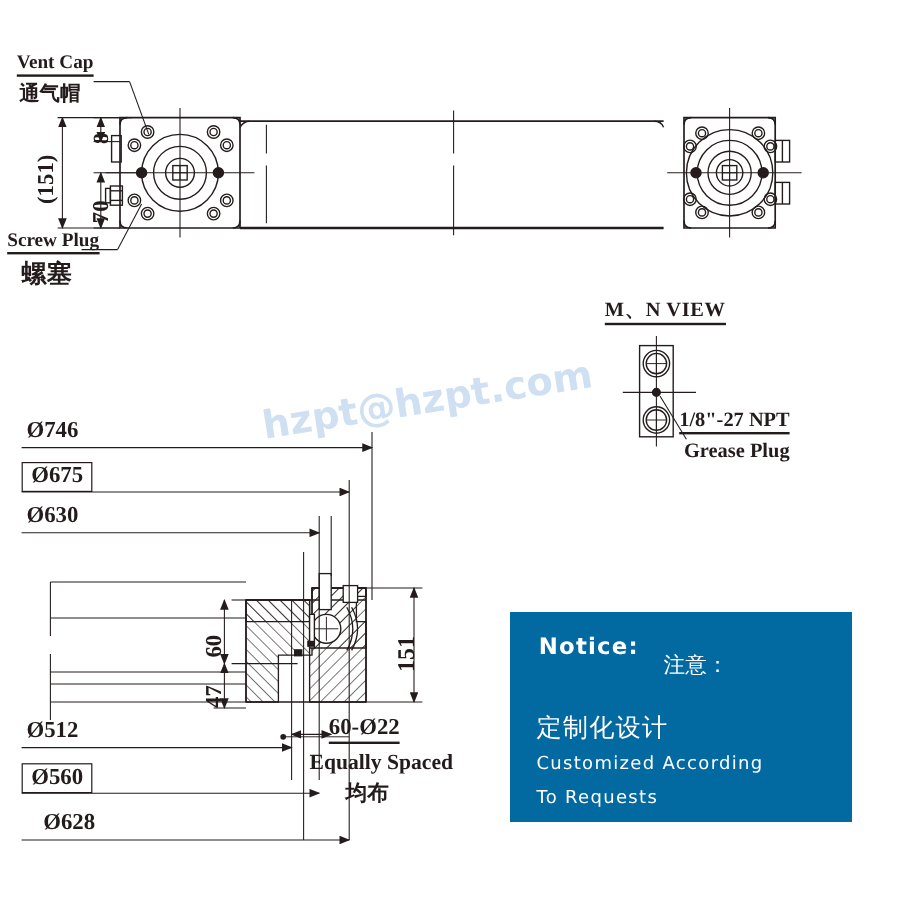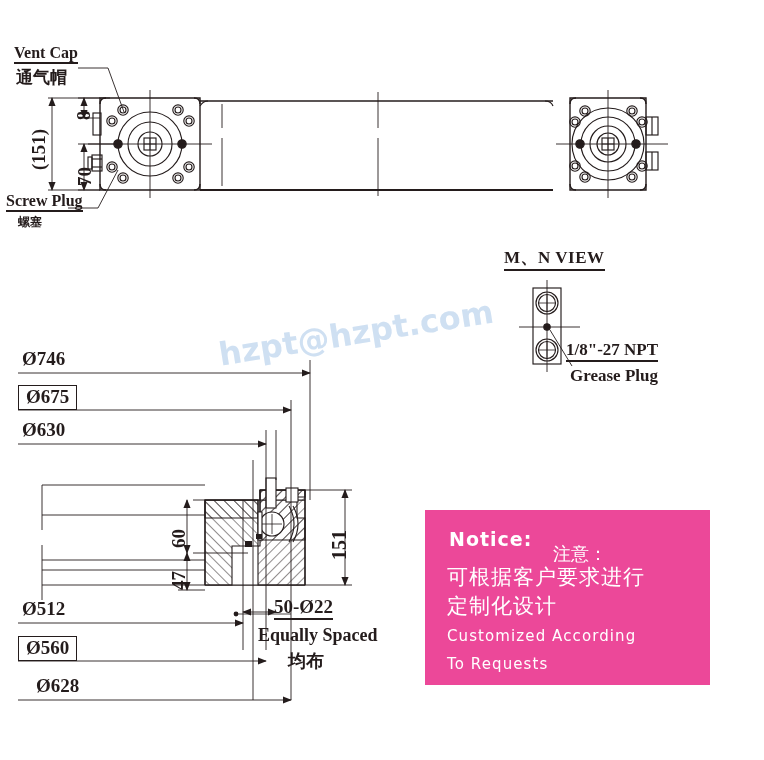--- a/index.html
+++ b/index.html
@@ -21,21 +21,21 @@
     font-size:23px;font-weight:bold;letter-spacing:2.0px;color:#c8960f;
   }
   #install-title-cn{
     left:16px;top:303px;font-family:"DejaVu Sans",sans-serif;
     font-size:23px;font-weight:bold;letter-spacing:1px;color:#c8960f;
   }
 
   
   #notice-box{
     position:absolute;left:425px;top:510px;width:285px;height:175px;
-    background:#ec4899;
+    background:#0369a1;
   }
   .ntxt{position:absolute;color:#ffffff;white-space:nowrap;}
   #notice-head{left:24px;top:18px;font-family:"DejaVu Sans",sans-serif;font-size:19px;font-weight:bold;letter-spacing:1px;}
   #notice-head-cn{left:128px;top:32px;font-family:"DejaVu Sans",sans-serif;font-size:18px;}
   #notice-cn1{left:22px;top:53px;font-family:"DejaVu Sans",sans-serif;font-size:21px;letter-spacing:1px;}
   #notice-cn2{left:22px;top:82px;font-family:"DejaVu Sans",sans-serif;font-size:21px;letter-spacing:1px;}
   #notice-en1{left:22px;top:117px;font-family:"DejaVu Sans",sans-serif;font-size:15px;letter-spacing:1.1px;}
   #notice-en2{left:22px;top:145px;font-family:"DejaVu Sans",sans-serif;font-size:15px;letter-spacing:1.1px;}
 
   
@@ -302,21 +302,21 @@
     <line x1="243" y1="612" x2="276" y2="612" marker-start="url(#ahb)" marker-end="url(#ah)"></line>
     <circle cx="236" cy="614" r="2.4" fill="#241c1c" stroke="none"></circle>
     <line x1="236" y1="614" x2="291" y2="614" stroke-width="0.8"></line>
   </g>
 </svg>
 
 <div class="lbl bold under" style="left:14px;top:44px;font-size:16px;">Vent Cap</div>
 <div class="lbl bold" style="left:16px;top:66px;font-size:17px;font-family:'DejaVu Sans',sans-serif;">通气帽</div>
 
 <div class="lbl bold under" style="left:6px;top:192px;font-size:16px;">Screw Plug</div>
-<div class="lbl bold" style="left:18px;top:214px;font-size:12px;font-family:Liberation Sans, sans-serif;">螺塞</div>
+<div class="lbl bold" style="left:18px;top:214px;font-size:21px;font-family:Liberation Sans, sans-serif;">螺塞</div>
 
 <div class="lbl bold vert" style="left:28px;top:170px;font-size:19px;">(151)</div>
 <div class="lbl bold vert" style="left:74px;top:120px;font-size:18px;">8</div>
 <div class="lbl bold vert" style="left:74px;top:186px;font-size:19px;">70</div>
 
 
 <div class="lbl bold under" style="left:504px;top:246px;font-size:17px;letter-spacing:0.5px;">M、N VIEW</div>
 <div class="lbl bold under" style="left:566px;top:340px;font-size:17px;">1/8"-27 NPT</div>
 <div class="lbl bold" style="left:570px;top:366px;font-size:17px;">Grease Plug</div>
 
@@ -325,28 +325,27 @@
 <div class="lbl bold" style="left:22px;top:419px;font-size:19px;">Ø630</div>
 
 <div class="lbl bold" style="left:22px;top:598px;font-size:19px;">Ø512</div>
 <div class="lbl bold boxed" style="left:18px;top:636px;font-size:19px;">Ø560</div>
 <div class="lbl bold" style="left:36px;top:675px;font-size:19px;">Ø628</div>
 
 <div class="lbl bold vert" style="left:168px;top:548px;font-size:19px;">60</div>
 <div class="lbl bold vert" style="left:168px;top:590px;font-size:19px;">47</div>
 <div class="lbl bold vert" style="left:328px;top:560px;font-size:20px;">151</div>
 
-<div class="lbl bold under" style="left:274px;top:596px;font-size:19px;">50-Ø22</div>
+<div class="lbl bold under" style="left:274px;top:596px;font-size:19px;">60-Ø22</div>
 <div class="lbl bold" style="left:258px;top:625px;font-size:18px;">Equally Spaced</div>
 <div class="lbl bold" style="left:288px;top:649px;font-size:18px;font-family:'DejaVu Sans',sans-serif;">均布</div>
 
 <div id="watermark">hzpt@hzpt.com</div>
 
 <div id="notice-box">
   <div class="ntxt" id="notice-head">Notice:</div>
   <div class="ntxt" id="notice-head-cn">注意：</div>
-  <div class="ntxt" id="notice-cn1">可根据客户要求进行</div>
   <div class="ntxt" id="notice-cn2">定制化设计</div>
   <div class="ntxt" id="notice-en1">Customized According</div>
   <div class="ntxt" id="notice-en2">To Requests</div>
 </div>
 
 </div>
 
 </body></html>

